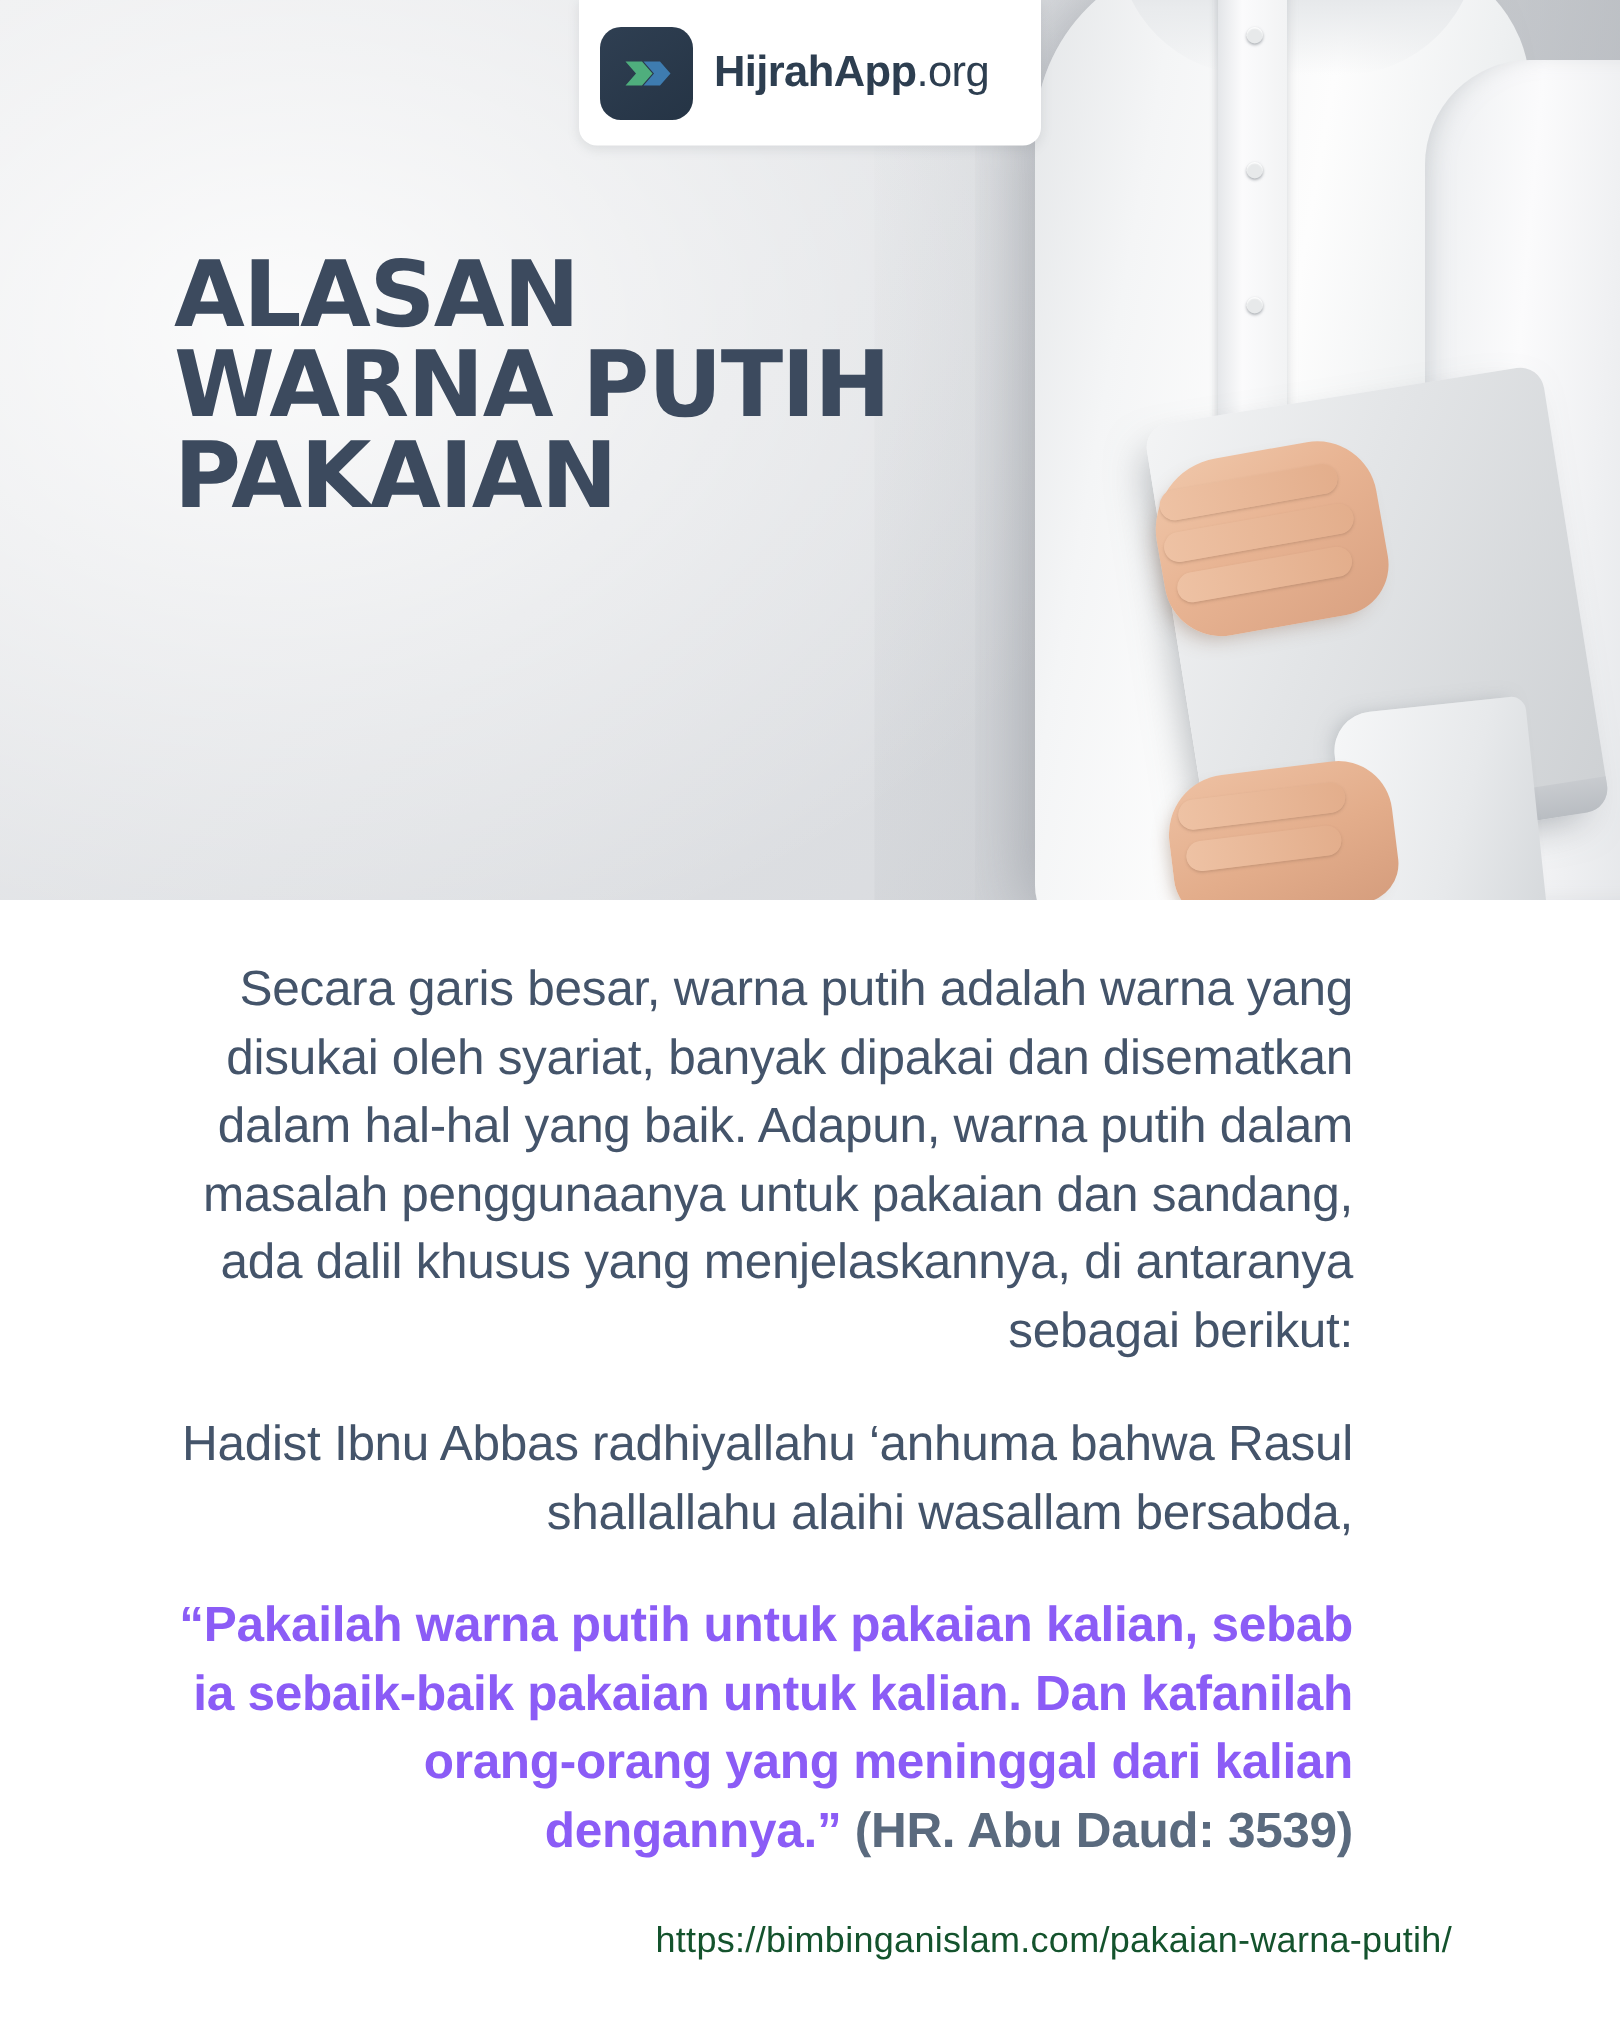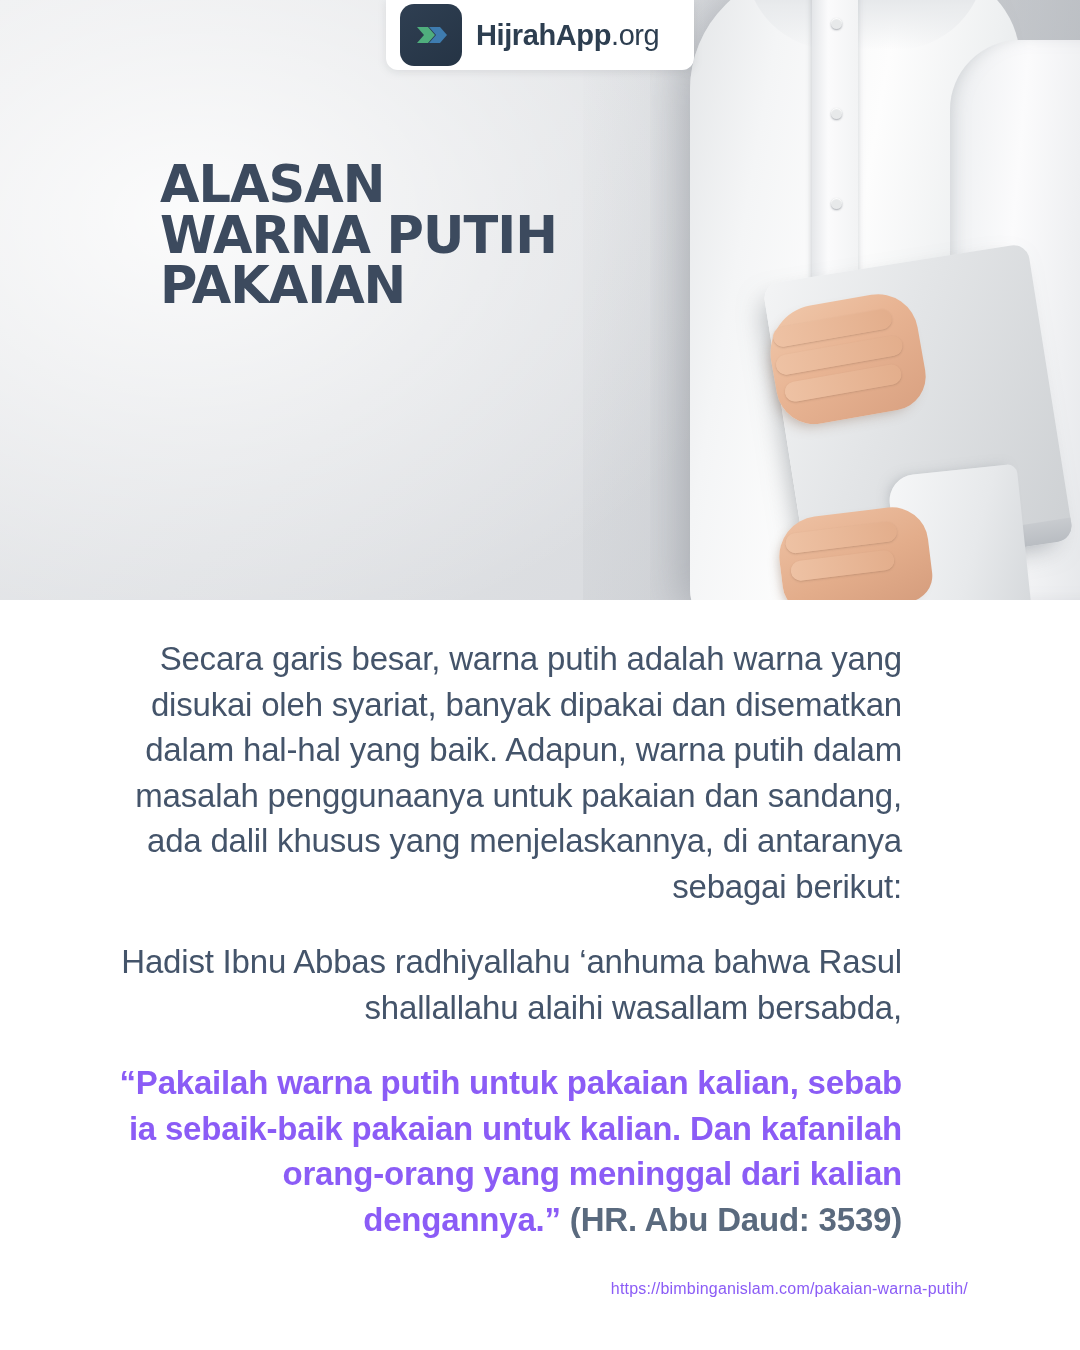--- a/index.html
+++ b/index.html
@@ -175,21 +175,21 @@
     transform: rotate(-6deg);
     box-shadow: -6px -4px 12px -6px rgba(150,155,162,0.5);
   }
 
   
   .logo-badge {
     position: absolute;
     left: 386px;
     top: 0;
     width: 308px;
-    height: 70px;
+    height: 97px;
     background: #ffffff;
     border-radius: 0 0 12px 12px;
     display: flex;
     align-items: center;
     padding-left: 14px;
     box-sizing: border-box;
     box-shadow: 0 2px 8px rgba(120,125,132,0.18);
     z-index: 5;
   }
   .logo-mark {
@@ -216,25 +216,24 @@
 
   
   .headline {
     position: absolute;
     left: 116px;
     top: 126px;
     z-index: 4;
     color: #3c4a5e;
     font-family: "DejaVu Sans", sans-serif;
     font-weight: 700;
-    font-size: 51px;
+    font-size: 61px;
     line-height: 0.99;
     letter-spacing: -1px;
     text-transform: uppercase;
-    margin-left: 44px;
   }
   .headline .line { display: block; white-space: nowrap; }
 
   
   .body-wrap {
     position: absolute;
     left: 0;
     top: 600px;
     width: 1080px;
     height: 750px;
@@ -254,22 +253,22 @@
   .quote-strong {
     font-weight: 700;
     color: #8b5cf6;
   }
   .quote-ref {
     font-weight: 700;
     color: #5a6a7e;
   }
   .source-link {
     margin-top: 8px;
-    color: #8b5cf6;
-    font-size: 16px;
+    color: #14532d;
+    font-size: 24px;
     letter-spacing: 0.2px;
     text-decoration: none;
     display: inline-block;
   }
 </style>
 </head>
 <body>
 
 <div class="poster">
 

